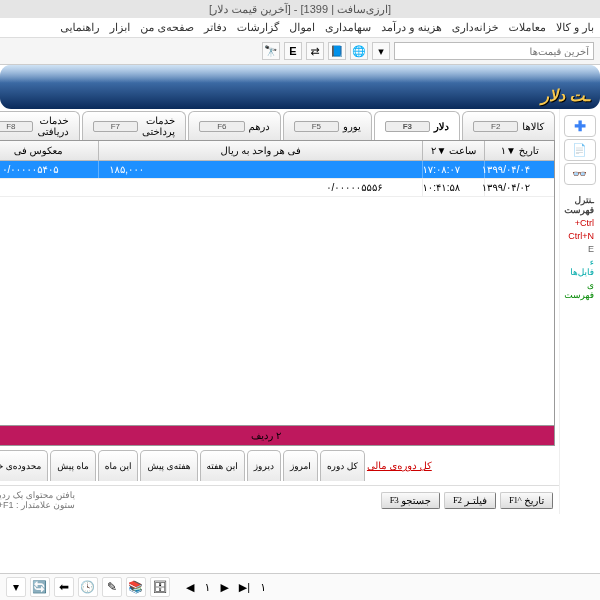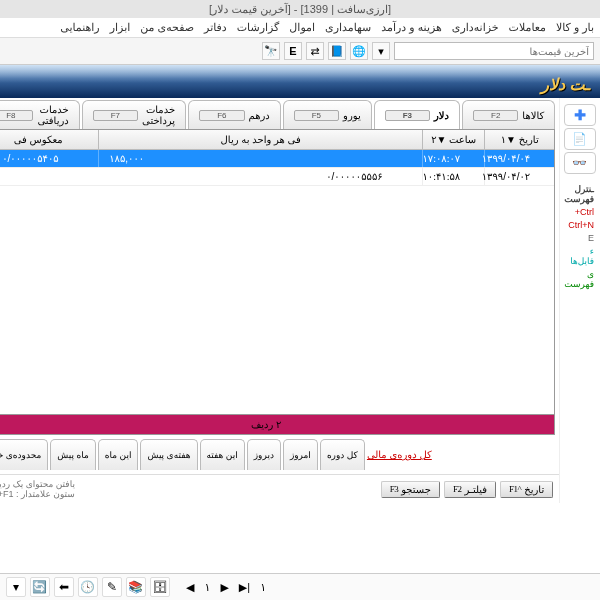--- a/index.html
+++ b/index.html
@@ -7,21 +7,21 @@
 
 .titlebar { text-align: center; height: 18px; line-height: 18px; background: #e5e5e5; color: #555; font-size: 11px; }
 
 .menubar { display: flex; gap: 10px; padding: 3px 6px; background: #fff; border-bottom: 1px solid #ddd; font-size: 11px; color: #333; direction: rtl; justify-content: flex-start; }
 .menubar span { cursor: default; }
 
 .toolbar { display: flex; align-items: center; gap: 4px; padding: 4px 6px; background: #f5f5f5; border-bottom: 1px solid #ccc; direction: ltr; justify-content: flex-end; }
 .toolbar input { flex: 0 0 200px; height: 18px; padding: 1px 4px; border: 1px solid #bbb; font-size: 10px; color: #999; direction: rtl; }
 .tb-icon { width: 18px; height: 18px; display: inline-flex; align-items: center; justify-content: center; border: 1px solid #ccc; background: #fafafa; font-size: 11px; }
 
-.banner { height: 33px; background: linear-gradient(180deg, #9fc5ea 0%, #3c6aa4 40%, #0a2a5a 100%); position: relative; overflow: hidden; }
+.banner { height: 44px; background: linear-gradient(180deg, #9fc5ea 0%, #3c6aa4 40%, #0a2a5a 100%); position: relative; overflow: hidden; border-radius: 11px; }
 .banner::after { content: ""; position: absolute; top: 0; left: 0; right: 0; height: 18px; background: linear-gradient(180deg, rgba(255,255,255,.5), transparent); }
 .banner-text { position: absolute; right: 10px; bottom: 4px; font-size: 16px; font-weight: bold; color: #f7c84e; font-style: italic; text-shadow: 1px 1px 0 #000; }
 
 .content { display: flex; height: 405px; }
 .sidebar { width: 72px; border-right: 0; padding: 6px 4px; display: flex; flex-direction: column; gap: 2px; font-size: 10px; }
 .side-btn { border: 1px solid #ccc; border-radius: 4px; height: 22px; display: flex; align-items: center; justify-content: center; background: #fff; font-size: 14px; font-weight: bold; color: #4a6; }
 .side-btn.plus { color: #3b82f6; }
 .side-btn.doc { color: #b5651d; font-size: 12px; }
 .side-btn.view { color: #d24a8a; font-size: 12px; }
 .shortcuts { margin-top: 8px; font-size: 9px; color: #666; text-align: right; padding-right: 2px; display: flex; flex-direction: column; gap: 3px; }
@@ -34,21 +34,21 @@
 
 .tabs { display: flex; gap: 2px; padding: 0 4px; margin-top: 2px; direction: rtl; }
 .tab { border: 1px solid #bbb; border-bottom: none; border-radius: 6px 6px 0 0; padding: 3px 10px; background: linear-gradient(#fff,#e8e8e8); font-size: 10px; display: flex; align-items: center; gap: 4px; }
 .tab.active { background: #fff; font-weight: bold; }
 .tab .fk { background: #eee; border: 1px solid #aaa; border-radius: 2px; font-size: 8px; padding: 0 17px; color: #555; }
 
 .grid { flex: 1; border: 1px solid #999; margin: 0 4px; background: #fff; display: flex; flex-direction: column; overflow: hidden; }
 .grid-head { display: flex; background: linear-gradient(#fafafa,#e6e6e6); border-bottom: 1px solid #bbb; }
 .gh { border-left: 1px solid #bbb; padding: 4px 6px; font-size: 10px; text-align: center; }
 .gh:last-child { border-left: none; }
-.c-date { width: 70px; } .c-time { width: 62px; font-family: Liberation Serif, serif; } .c-rate { flex: 1; } .c-inv { width: 120px; }
+.c-date { width: 70px; } .c-time { width: 62px; } .c-rate { flex: 1; } .c-inv { width: 120px; }
 .grid-body { flex: 1; }
 .row { display: flex; border-bottom: 1px solid #eee; font-size: 10px; }
 .row.sel { background: #1e90ff; color: #fff; }
 .cell { padding: 3px 24px; text-align: center; border-left: 1px solid #eee; }
 .row.sel .cell { border-left-color: rgba(255,255,255,.3); }
 .cell:last-child { border-left: none; }
 
 .grid-foot { border-top: 1px solid #999; padding: 4px 6px; display: flex; justify-content: center; font-size: 10px; background: #be185d; }
 
 .filter-tabs { display: flex; gap: 2px; padding: 4px 4px 0; direction: rtl; justify-content: flex-end; align-items: center; }

